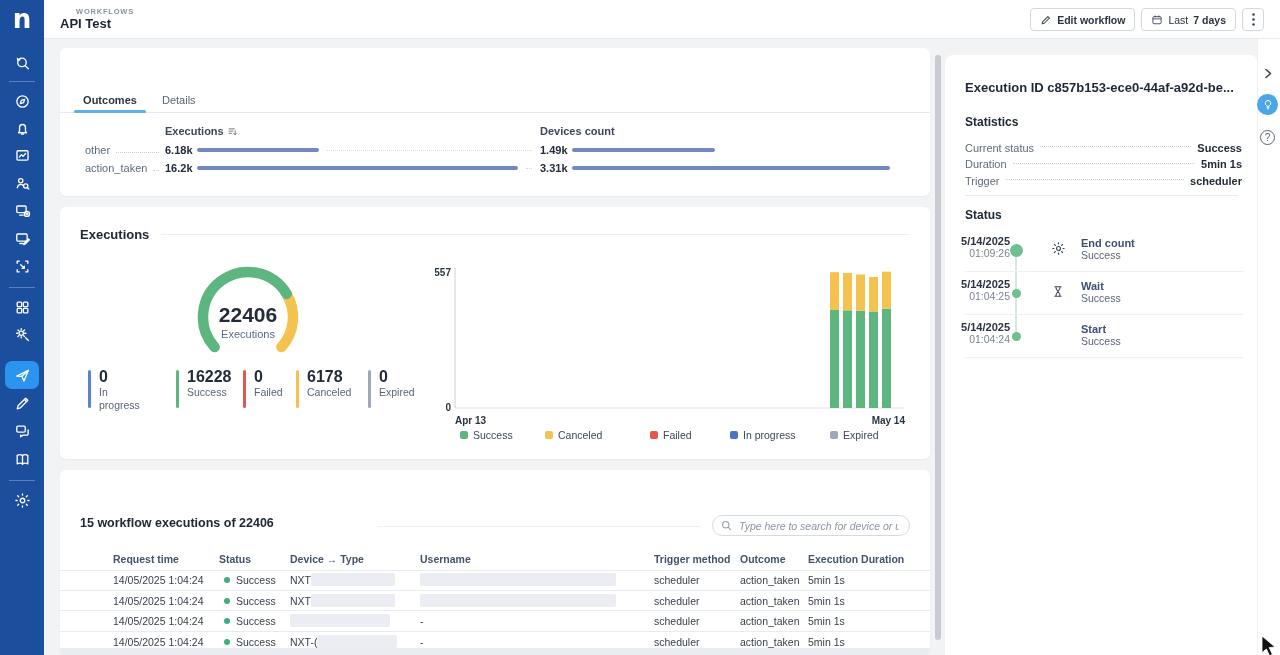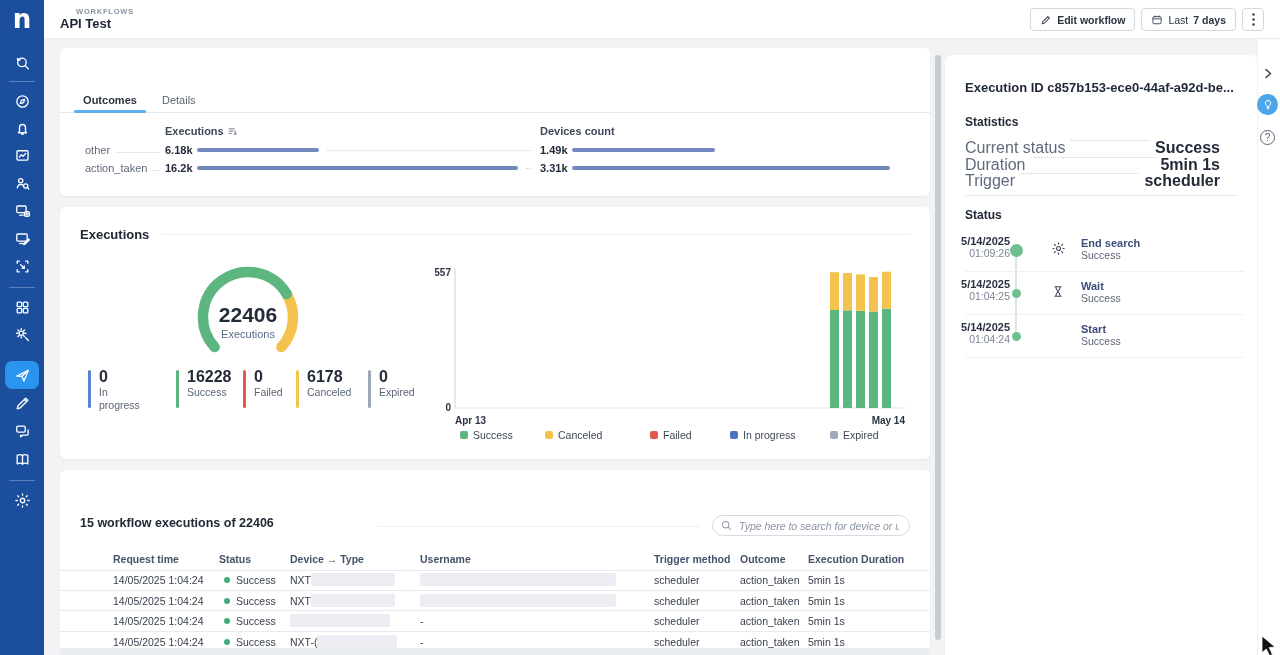--- a/index.html
+++ b/index.html
@@ -72,21 +72,21 @@
   .tr{position:relative;height:19.5px;border-bottom:1px solid #e7ebf2;}
   .td{position:absolute;top:4px;font-size:10.5px;color:#39414e;white-space:nowrap;}
   .dot{position:absolute;top:7px;width:6px;height:6px;border-radius:50%;}
   .blk{position:absolute;top:3px;height:13px;background:#ebedf2;border-radius:2px;}
   .tbl-bottom{position:absolute;left:0;right:0;top:178px;height:7px;background:#e9edf2;}
   
   #panel{position:absolute;left:945px;top:55px;width:313px;height:600px;background:#fff;border-radius:8px 8px 0 0;
          box-shadow:0 1px 2px rgba(25,35,55,.05);}
   .panel-title{position:absolute;left:20px;top:25px;right:16px;font-size:13px;font-weight:bold;color:#1f2836;white-space:nowrap;overflow:hidden;}
   .panel-h{position:absolute;left:20px;font-size:12px;font-weight:bold;color:#202936;}
-  .kv{position:absolute;left:20px;right:38px;height:16px;display:flex;align-items:flex-start;font-size:16px;}
+  .kv{position:absolute;left:20px;right:16px;height:16px;display:flex;align-items:center;font-size:11px;}
   .kv .k{color:#5f6b7d;line-height:1;}
   .kv .v{font-weight:bold;color:#242c3a;line-height:1;}
   .panel-div{position:absolute;left:20px;right:20px;height:1px;background:#e8ebef;}
   .tl-line{position:absolute;left:70px;width:2px;background:#d8e8de;}
   .tl-date{position:absolute;left:0;width:65px;text-align:right;font-size:11px;font-weight:bold;color:#2b3342;line-height:1;}
   .tl-time{position:absolute;left:0;width:65px;text-align:right;font-size:10.5px;color:#7c8594;line-height:1;}
   .tl-dot{position:absolute;border-radius:50%;background:#6fbf8f;}
   .tl-icon{position:absolute;left:106px;color:#3c4658;}
   .tl-title{position:absolute;left:136px;font-size:11px;font-weight:bold;color:#3f4e79;line-height:1;}
   .tl-sub{position:absolute;left:136px;font-size:10.5px;color:#5c6574;line-height:1;}
@@ -496,21 +496,21 @@
         <div class="tl-line" style="top:195px;height:90px"></div>
         <div class="tl-date" style="top:181px">5/14/2025</div>
         <div class="tl-time" style="top:193px">01:09:26</div>
         <div class="tl-dot" style="left:65px;top:188.5px;width:13px;height:13px"></div>
         <div class="tl-icon" style="top:186px">
           <svg width="15" height="15" viewBox="0 0 16 16" fill="none" stroke="#3c4658" stroke-width="1.25" stroke-linecap="round">
             <circle cx="8" cy="8" r="2.1"></circle>
             <path d="M8 3.2V2M8 14v-1.2M3.2 8H2M14 8h-1.2M4.6 4.6l-.9-.9M11.4 11.4l.9.9M11.4 4.6l.9-.9M4.6 11.4l-.9.9"></path>
           </svg>
         </div>
-        <div class="tl-title" style="top:183px">End search</div>
+        <div class="tl-title" style="top:183px">End count</div>
         <div class="tl-sub" style="top:195px">Success</div>
         <div class="tl-div" style="top:216px"></div>
         <div class="tl-date" style="top:224px">5/14/2025</div>
         <div class="tl-time" style="top:236px">01:04:25</div>
         <div class="tl-dot" style="left:67px;top:233.5px;width:9px;height:9px"></div>
         <div class="tl-icon" style="top:229px">
           <svg width="14" height="15" viewBox="0 0 16 16" fill="none" stroke="#3c4658" stroke-width="1.25" stroke-linecap="round" stroke-linejoin="round">
             <path d="M4.5 2.5h7M4.5 13.5h7M5.5 2.5c0 2.6 1 3.8 2.5 5.5-1.5 1.7-2.5 2.9-2.5 5.5M10.5 2.5c0 2.6-1 3.8-2.5 5.5 1.5 1.7 2.5 2.9 2.5 5.5"></path>
           </svg>
         </div>

